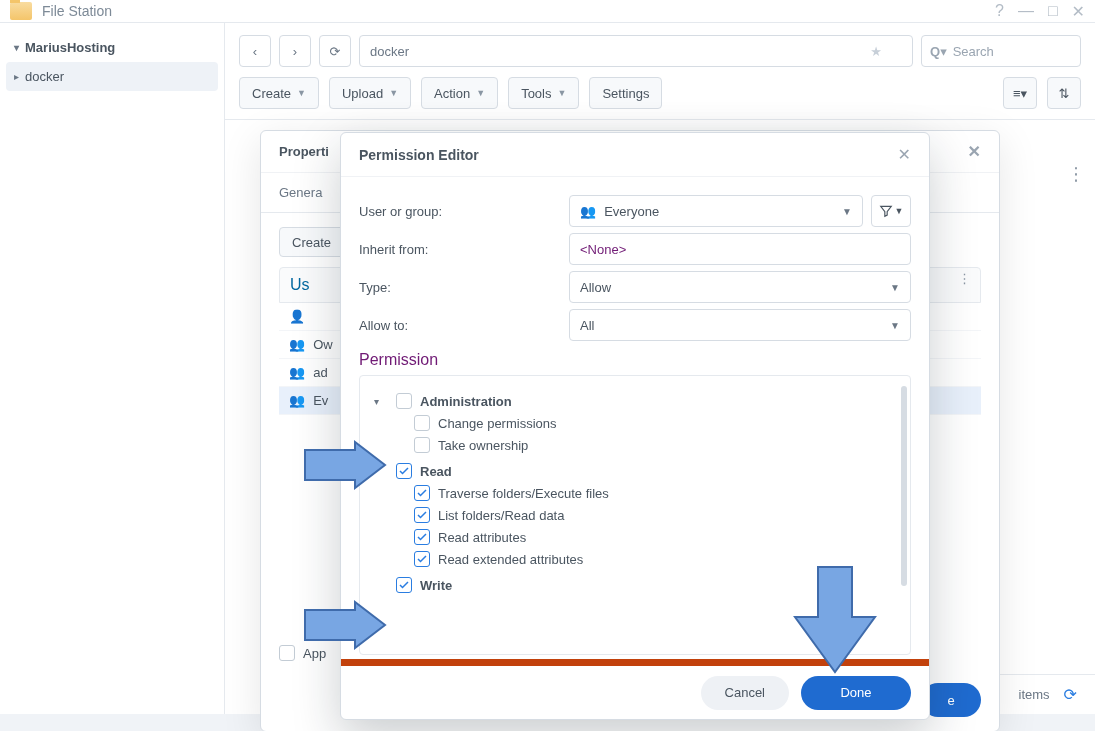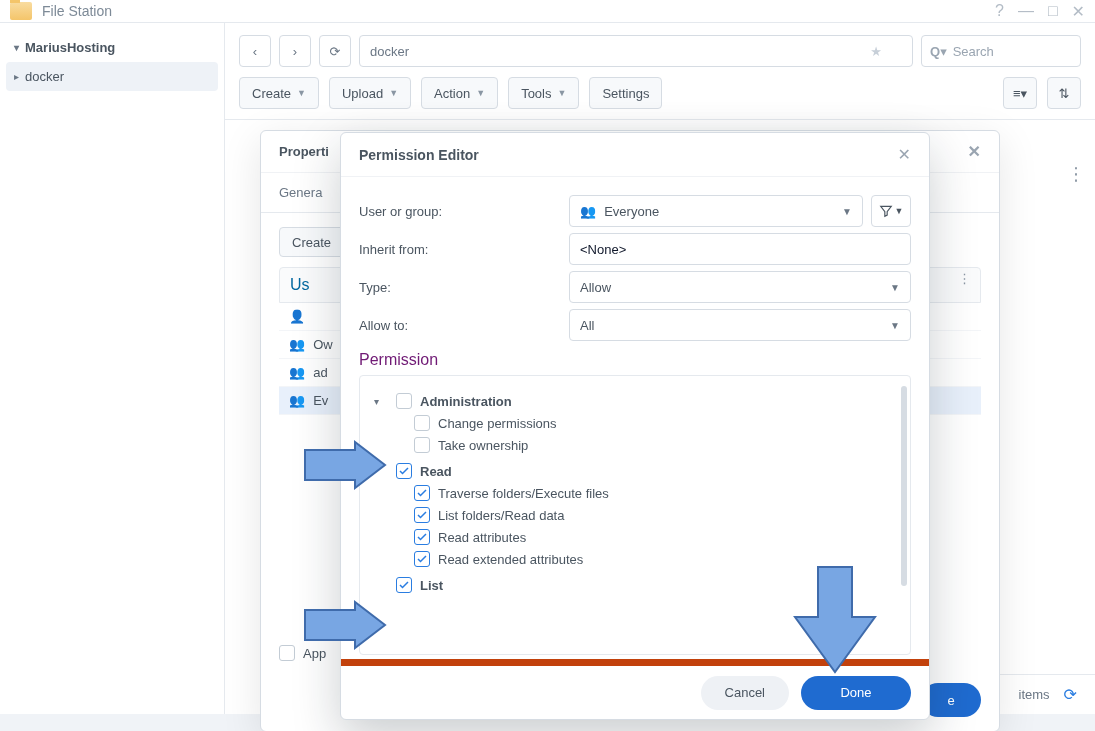--- a/index.html
+++ b/index.html
@@ -223,21 +223,21 @@
       </div>
       <div class="filter-btn">
         <svg width="14" height="14" viewBox="0 0 24 24" fill="none" stroke="#4a5560" stroke-width="2">
             <path d="M3 4h18l-7 9v6l-4 2v-8z"></path>
           </svg>
         <span style="font-size:9px;">▼</span>
       </div>
     </div>
     <div class="form-row">
       <label>Inherit from:</label>
-      <div class="select" style="color:#0f172a;">
+      <div class="select" style="color:#701a75;">
         <span>&lt;None&gt;</span>
       </div>
     </div>
     <div class="form-row">
       <label>Type:</label>
       <div class="select">
         <span>Allow</span>
           <span class="caret">▼</span>
       </div>
     </div>
@@ -315,21 +315,21 @@
         </div>
 
         <div class="tree-group">
           <div class="tree-row">
             <span class="tw"></span>
             <span class="cbx checked">
                 <svg viewBox="0 0 24 24">
                   <path fill="none" stroke="#2a7de1" stroke-width="3" d="M4 12l5 5 11-11"></path>
                 </svg>
               </span>
-            <span class="tree-label bold">List</span>
+            <span class="tree-label bold">Write</span>
           </div>
         </div>
       </div>
     </div>
   </div>
   <div class="perm-footer">
     <div class="pill-btn pill-light">
         <span>Cancel</span>
       </div>
     <div class="pill-btn pill-done" style="min-width:110px;">

